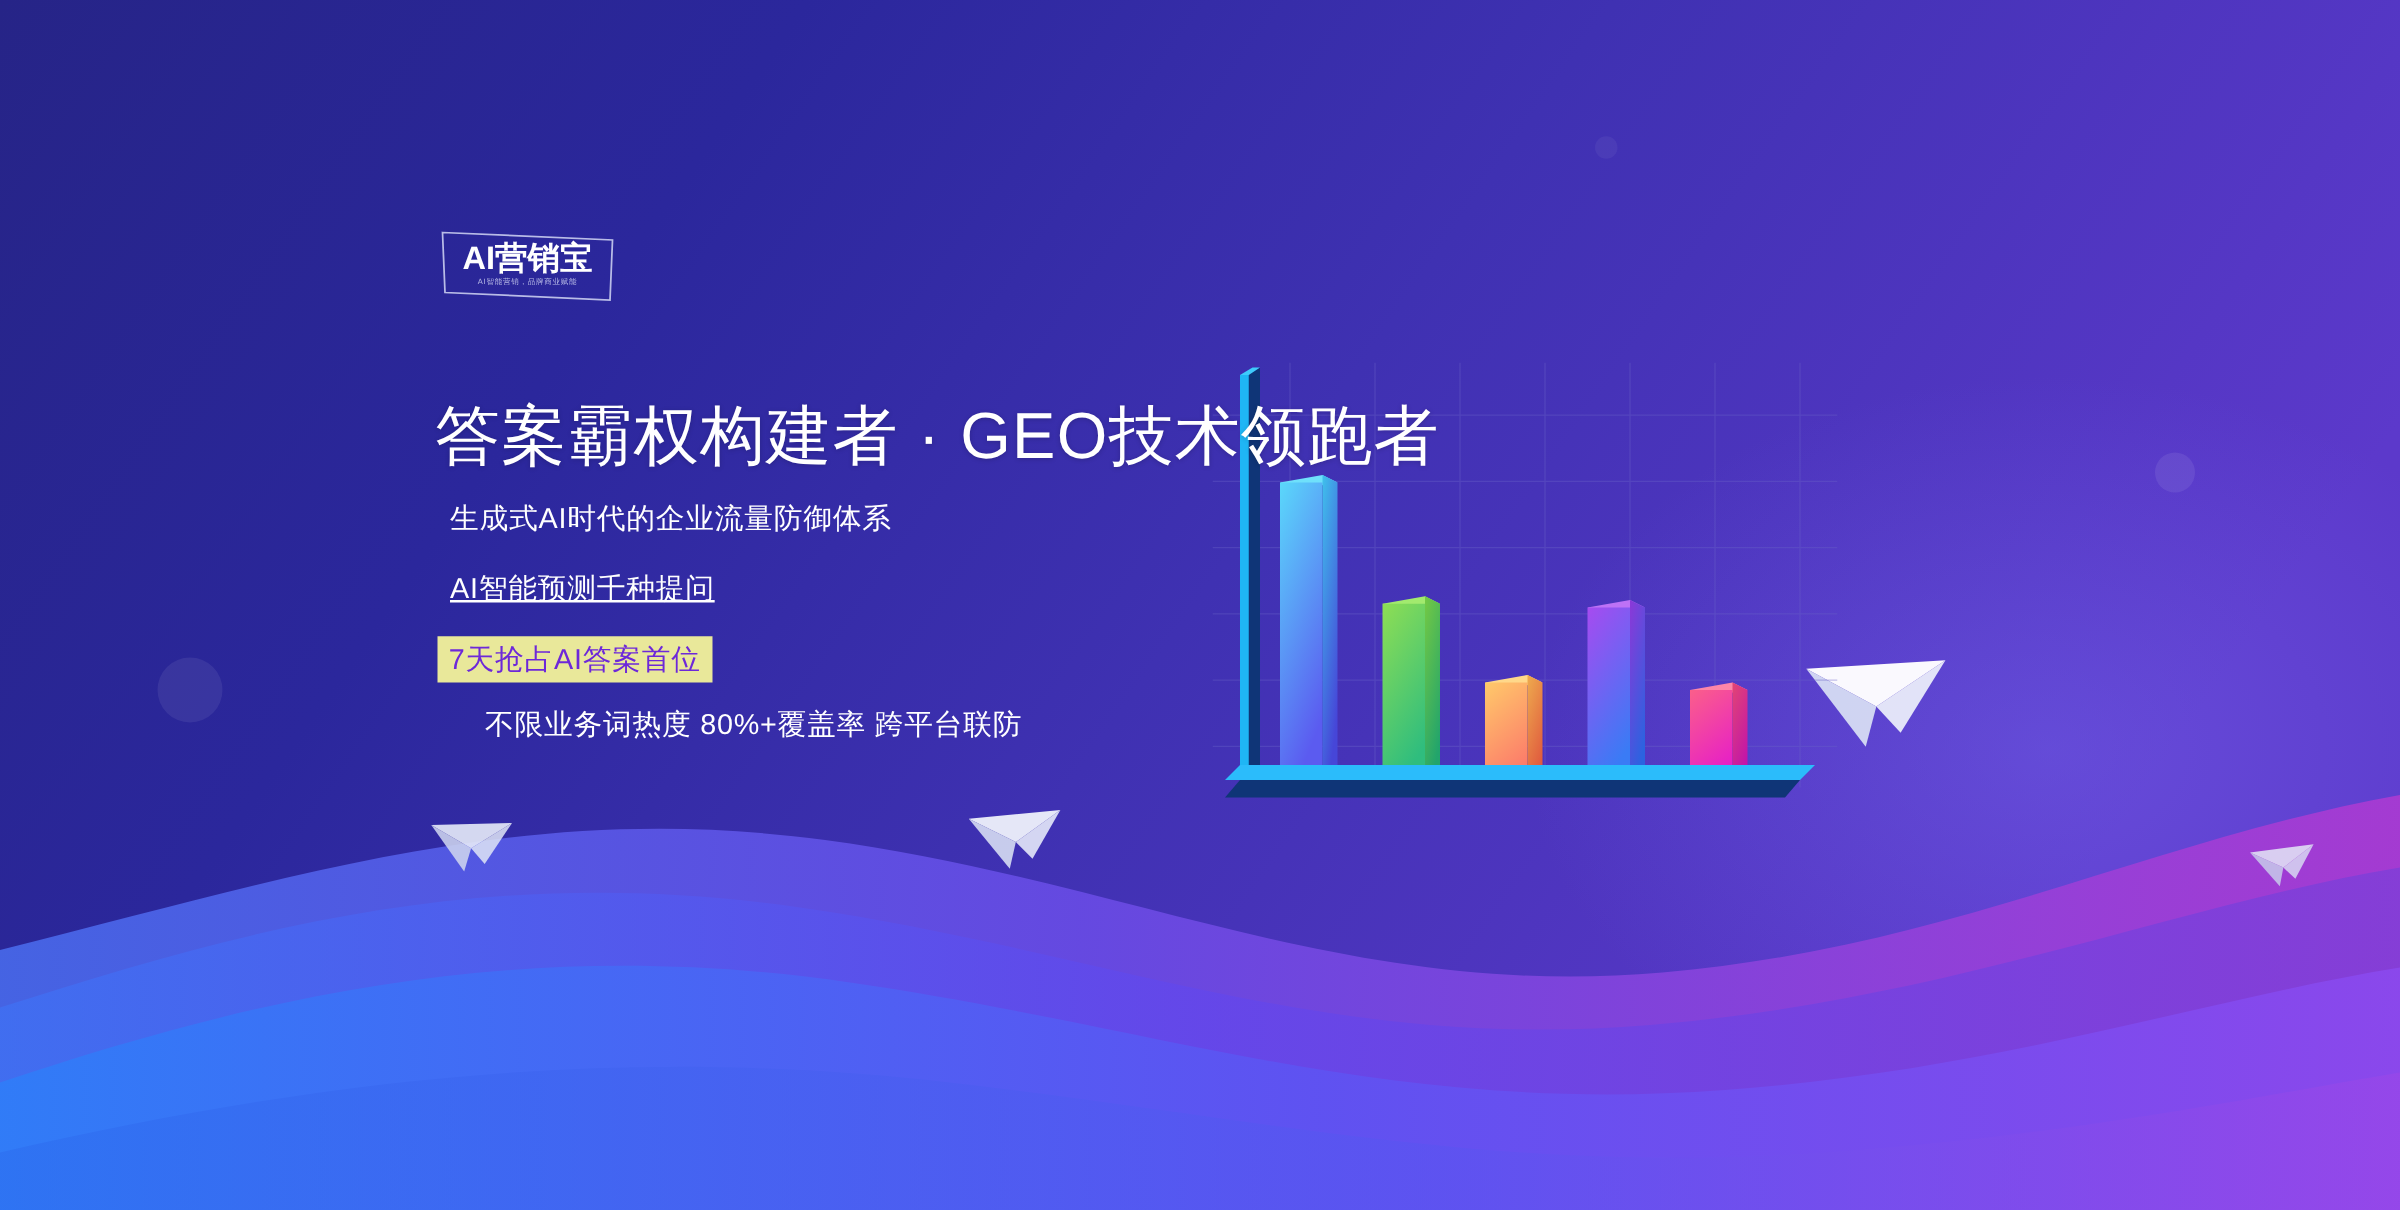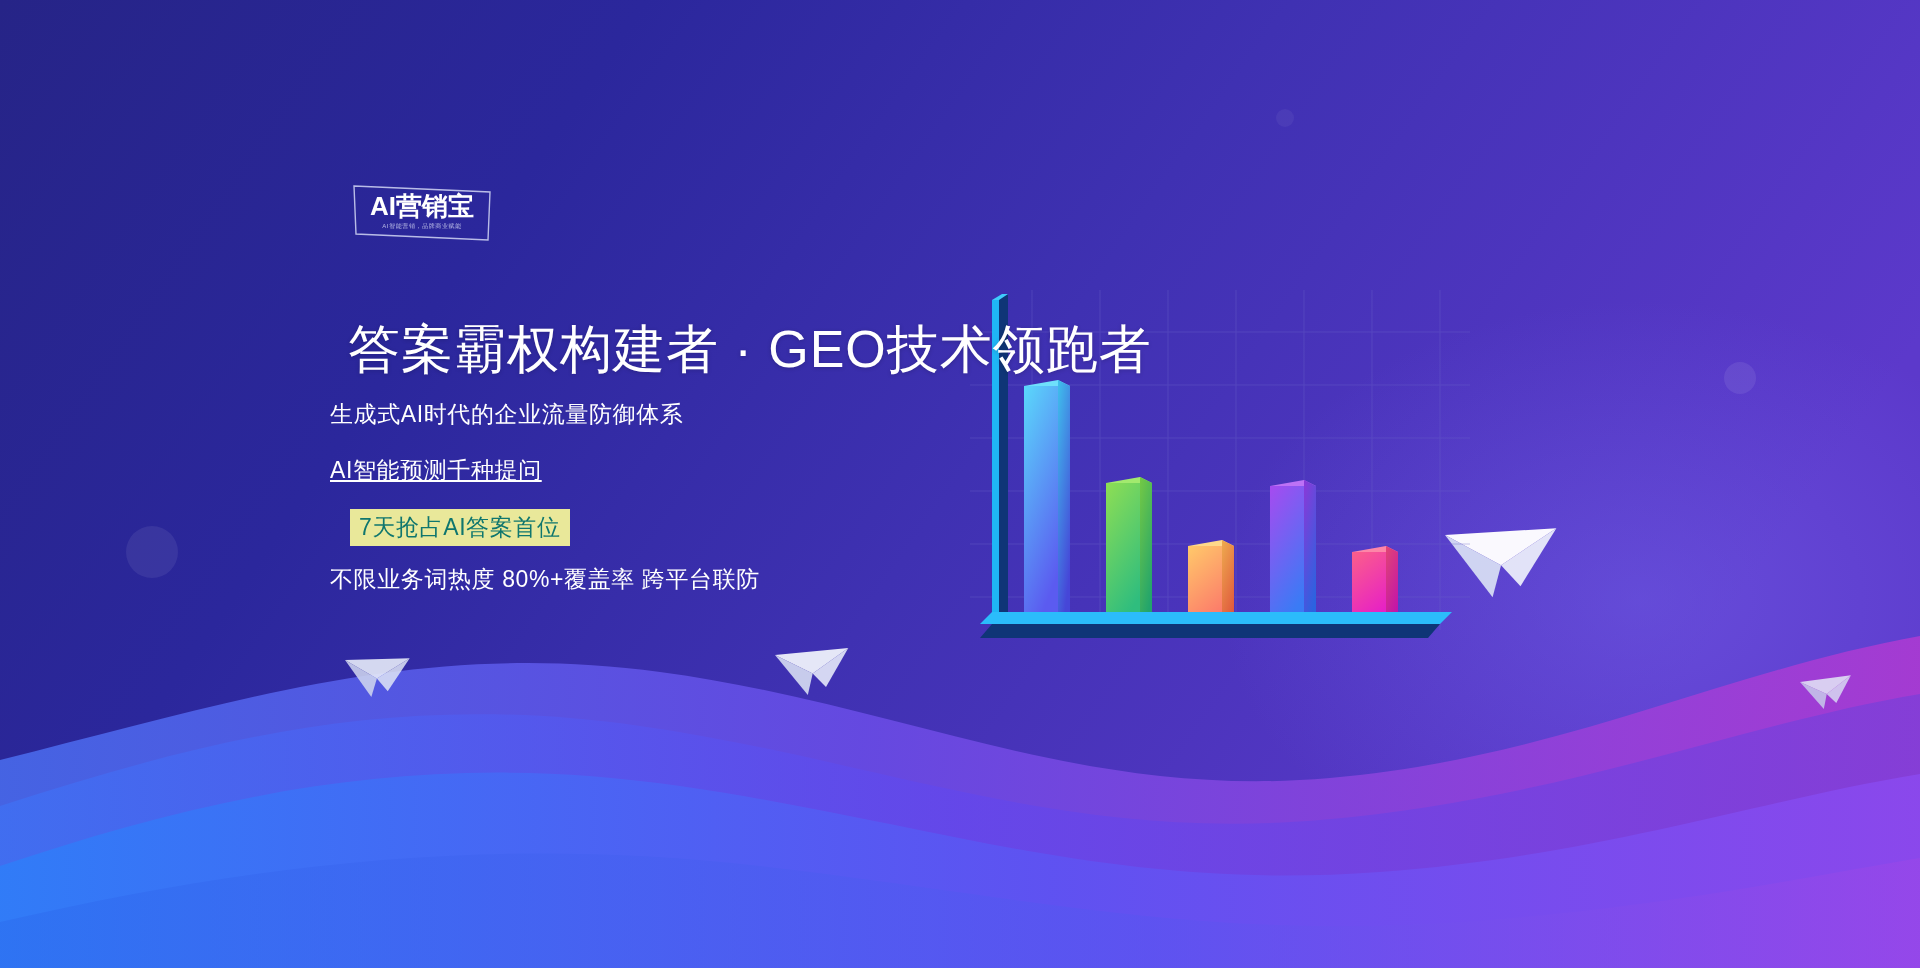--- a/index.html
+++ b/index.html
@@ -73,38 +73,38 @@
     color: #ffffff;
     font-size: 52px;
     font-weight: 500;
     letter-spacing: 1px;
     white-space: nowrap;
     line-height: 1.2;
     text-shadow: 0 1px 4px rgba(0,0,0,0.18);
   }
   .sub-line {
     position: absolute;
-    left: 330px;
+    left: 360px;
     color: #ffffff;
     font-size: 23px;
     font-weight: 400;
     letter-spacing: 0.6px;
     white-space: nowrap;
     line-height: 1.3;
   }
   .sub-1 { top: 400px; }
   .sub-2 { top: 456px; text-decoration: underline; }
-  .sub-4 { top: 565px; }
+  .sub-4 { top: 565px; margin-left: 28px; }
 
   .highlight-line {
     position: absolute;
     left: 350px;
     top: 509px;
     background: #e9e89a;
-    color: #0f766e;
+    color: #6d28d9;
     font-size: 23px;
     font-weight: 500;
     letter-spacing: 0.6px;
     white-space: nowrap;
     padding: 5px 9px 6px 9px;
     line-height: 1.15;
   }
 
   
   .chart-svg {

